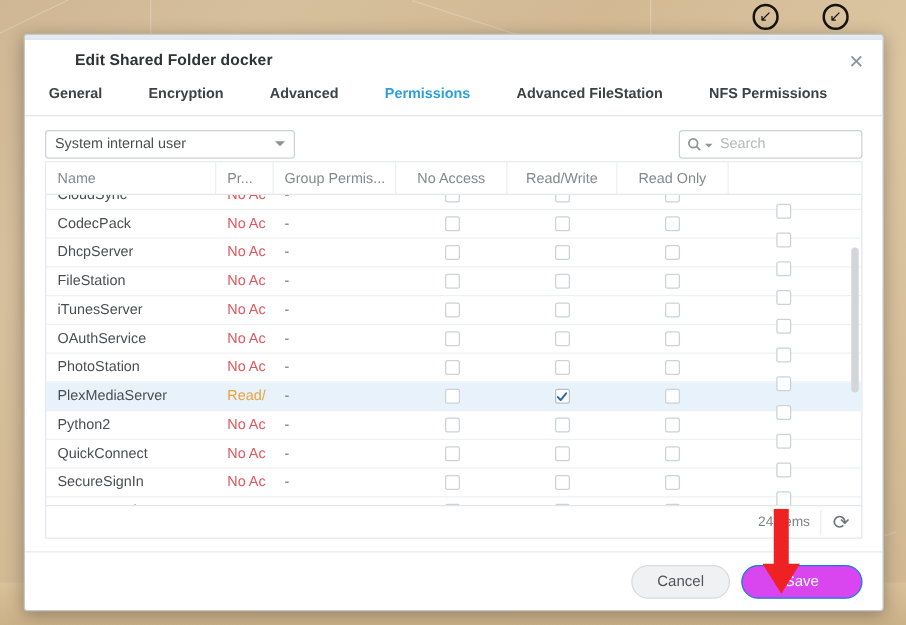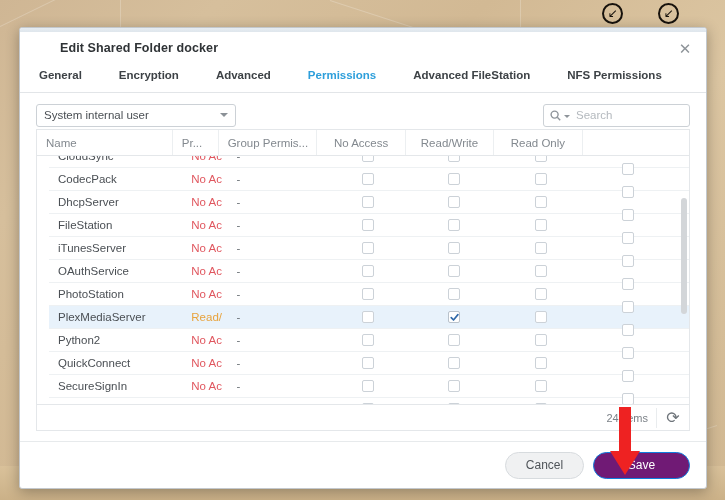--- a/index.html
+++ b/index.html
@@ -229,21 +229,21 @@
   .th.center { justify-content: center; padding: 0 2px; }
   .th:last-child { border-right: none; }
 
   .tbody {
     flex: 1 1 auto;
     overflow: hidden;
     position: relative;
   }
   .tbody-inner {
     position: absolute;
-    left: 12px; right: 0; top: -11px;
+    left: 0; right: 0; top: -11px;
   }
   .tr {
     display: flex;
     height: 23px;
     border-bottom: 1px solid #eef1f3;
     box-sizing: border-box;
     align-items: center;
   }
   .tr.selected { background: #e8f2fb; }
   .td {
@@ -353,21 +353,21 @@
     cursor: pointer;
     box-sizing: border-box;
     padding: 0 16px;
   }
   .btn.cancel {
     background: #f0f1f2;
     border: 1px solid #d7dbde;
     color: #4f5459;
   }
   .btn.save {
-    background: #701a75;
+    background: #d946ef;
     border: 1px solid #0f7ddd;
     color: #ffffff;
     min-width: 97px;
   }
 
   
   #annot-arrow {
     position: absolute;
     left: 608px;
     top: 407px;

